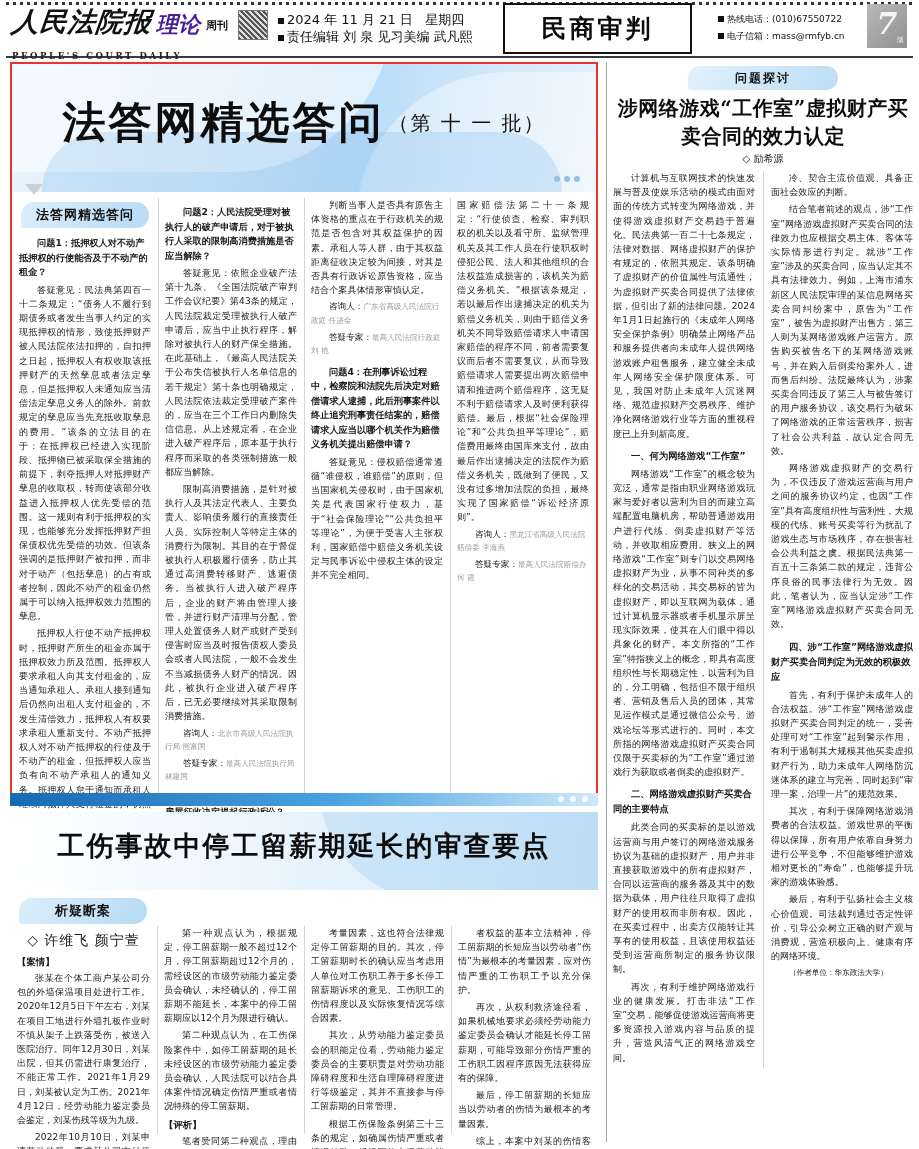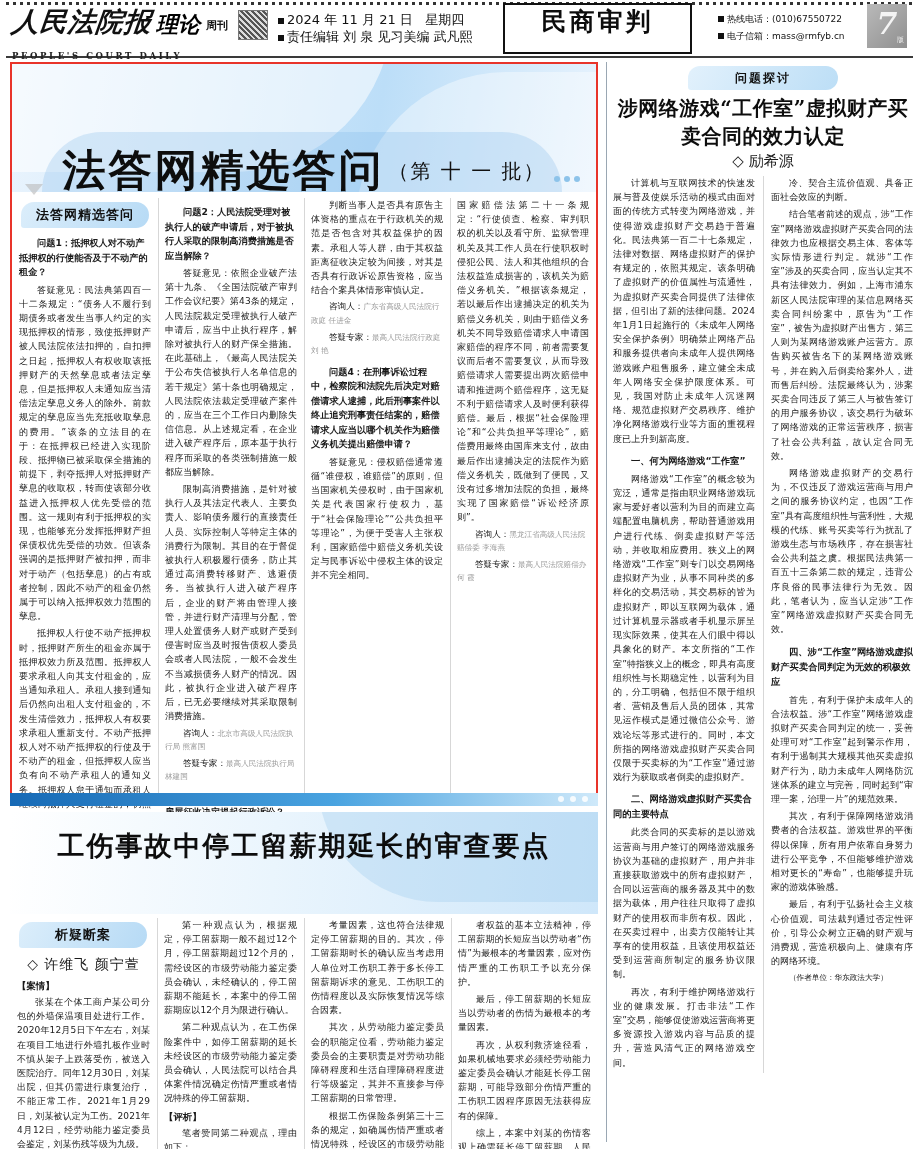--- a/index.html
+++ b/index.html
@@ -14,31 +14,31 @@
   .logo-wrap{position:absolute;left:6px;top:8px;width:240px;}
   .logo-cn{font-family:"DejaVu Serif","Liberation Serif",serif;font-weight:bold;
            font-size:27px;letter-spacing:1px;color:#111;line-height:1;
            font-style:italic;transform:skewX(-6deg);display:inline-block;}
   .logo-sub-wrap{margin-top:16px;}
   .logo-en{font-family:"DejaVu Serif",serif;font-size:8.5px;letter-spacing:2.6px;
            color:#222;font-weight:bold;}
   .logo-url{display:inline-block;background:#4a4a4a;color:#fff;font-size:5.5px;
             padding:1px 3px;letter-spacing:.4px;margin-top:1px;}
   .logo-theory{position:absolute;left:150px;top:10px;font-family:"DejaVu Serif",serif;
-               font-size:22px;font-weight:bold;font-style:italic;color:#000000;}
+               font-size:22px;font-weight:bold;font-style:italic;color:#4c1d95;}
   .logo-weekly{position:absolute;left:200px;top:18px;font-size:11px;font-weight:bold;color:#111;}
   .qr{position:absolute;left:232px;top:10px;width:28px;height:28px;
       background:repeating-linear-gradient(45deg,#555 0 2px,#ddd 2px 4px);border:1px solid #777;}
 
   .mh-meta{position:absolute;left:272px;top:11px;font-size:13px;line-height:17px;color:#111;}
   .mh-meta .ln{white-space:nowrap;}
   .sq{display:inline-block;width:6px;height:6px;background:#111;margin-right:3px;}
 
   .masthead-title{position:absolute;left:497px;top:3px;width:185px;height:47px;
-       border:2px solid #111;display:flex;align-items:flex-start;justify-content:center;background:#fff;}
+       border:2px solid #111;display:flex;align-items:center;justify-content:center;background:#fff;}
   .masthead-title span{font-family:"DejaVu Serif","Liberation Serif",serif;font-weight:bold;
        font-size:25px;letter-spacing:3px;color:#0c0c0c;}
 
   .mh-contact{position:absolute;left:712px;top:11px;font-size:9px;line-height:17px;color:#111;}
   .pagenum{position:absolute;right:6px;top:4px;width:40px;height:44px;
     background:linear-gradient(135deg,#b9b9b9,#8f8f8f);display:flex;align-items:flex-start;
     justify-content:center;}
   .pagenum b{font-family:"DejaVu Serif",serif;font-size:30px;color:#f4f4f4;line-height:40px;
              font-style:italic;}
   .pagenum i{position:absolute;right:3px;bottom:3px;font-size:7px;color:#f0f0f0;font-style:normal;}
@@ -49,21 +49,21 @@
   .feat-banner{position:relative;height:128px;
      background:linear-gradient(100deg,#eaf4fd 0%,#cfe7fa 38%,#bcdef8 62%,#e8f3fd 100%);
      overflow:hidden;}
   .swoosh{position:absolute;border-radius:50%/40px;}
   .sw1{left:-40px;top:-52px;width:420px;height:160px;background:rgba(255,255,255,.55);
        border-radius:0 0 260px 0;}
   .sw2{right:-60px;top:8px;width:300px;height:150px;background:rgba(255,255,255,.40);
        border-radius:160px 0 0 0;}
   .sw3{left:30px;bottom:-60px;width:520px;height:120px;background:rgba(120,180,230,.25);
        border-radius:80px;}
-  .feat-title{position:absolute;left:0;right:0;top:30px;text-align:center;margin-top:48px;}
+  .feat-title{position:absolute;left:0;right:0;top:30px;text-align:center;}
   .feat-title .main{font-family:"DejaVu Serif","Liberation Serif",serif;font-weight:bold;
       font-size:43px;letter-spacing:3px;color:#0d0d0d;vertical-align:middle;}
   .feat-title .sub{font-family:"DejaVu Serif",serif;font-size:20px;letter-spacing:2px;
       color:#111;vertical-align:middle;margin-left:4px;}
   .dots{position:absolute;right:16px;bottom:6px;}
   .dots i{display:inline-block;width:6px;height:6px;border-radius:50%;background:#8dc3ea;margin-left:4px;}
 
   .feat-body{display:flex;padding:6px 7px 4px 7px;gap:7px;height:606px;box-sizing:border-box;}
   .fcol{width:138px;position:relative;}
   .fcol + .fcol{border-left:1px solid #d7d7d7;padding-left:6px;}
@@ -79,42 +79,42 @@
   .q{font-weight:bold;font-size:9.2px;line-height:14.5px;text-indent:18px;margin:7px 0 3px;}
   .p{font-size:9px;line-height:14.2px;text-indent:18px;margin:0 0 3px;text-align:justify;
      letter-spacing:.1px;}
   .p.nind{text-indent:0;}
   .sig{font-size:8.6px;line-height:13.6px;text-indent:18px;margin:3px 0 0;}
   .sig .gray{color:#9a9a9a;}
   .tiny{font-size:7.6px;}
 
   
   .art2{position:absolute;left:10px;top:812px;width:588px;height:330px;background:#fff;}
-  .art2-banner{position:relative;height:102px;overflow:hidden;
+  .art2-banner{position:relative;height:78px;overflow:hidden;
      background:linear-gradient(95deg,#ffffff 0%,#eaf5fd 45%,#cfe7fa 100%);text-decoration:underline;}
   .art2-banner .sline{position:absolute;right:-40px;top:-30px;width:320px;height:120px;
      background:rgba(150,200,235,.30);border-radius:0 0 0 180px;}
   .art2-title{position:absolute;left:0;right:0;top:16px;text-align:center;
      font-family:"DejaVu Serif","Liberation Serif",serif;font-weight:bold;font-size:27px;
      letter-spacing:2px;color:#0d0d0d;}
   .art2-body{display:flex;gap:7px;padding:4px 7px;height:248px;box-sizing:border-box;}
-  .art2-body .fcol + .fcol{border-left:1px solid #d7d7d7;}
+  .art2-body .fcol + .fcol{border-left:1px solid #d7d7d7;margin-top:32px;}
   .byline{text-align:center;font-size:14px;margin:8px 0 6px;letter-spacing:1px;}
   .sect{font-weight:bold;font-size:9.4px;margin:5px 0 2px;}
 
   
   .right{position:absolute;left:606px;top:62px;width:307px;height:1080px;
          border-left:1px solid #9aa7b3;padding-left:6px;box-sizing:border-box;}
   .rbadge{width:150px;height:24px;margin:4px auto 2px;border-radius:12px 12px 12px 3px;
      background:linear-gradient(120deg,#e2f1fc,#bcdef6);display:flex;align-items:center;
      justify-content:center;}
   .rbadge span{font-family:"DejaVu Serif",serif;font-weight:bold;font-size:12px;letter-spacing:2px;color:#111;}
   .rtitle{text-align:center;font-family:"DejaVu Serif","Liberation Serif",serif;font-weight:bold;
      font-size:20px;line-height:28px;letter-spacing:.5px;color:#0d0d0d;margin:4px 0 2px;}
-  .rbyline{text-align:center;font-size:15px;margin-bottom:5px;}
+  .rbyline{text-align:center;font-size:10px;margin-bottom:5px;}
   .rbody{display:flex;gap:8px;}
   .rcol{width:142px;}
   .rcol + .rcol{border-left:1px solid #d7d7d7;padding-left:7px;}
   .rsect{font-weight:bold;font-size:9.3px;line-height:15px;text-indent:18px;margin:7px 0 4px;}
 
   .bluewave{position:absolute;left:10px;top:793px;width:588px;height:13px;
      background:linear-gradient(90deg,#1669b5,#49a3e0 55%,#cfe9fa);}
   .bluewave i{position:absolute;right:10px;top:3px;width:6px;height:6px;border-radius:50%;
      background:#fff;opacity:.85;}
   .bluewave i:nth-child(2){right:22px;}
@@ -252,22 +252,22 @@
       </div>
 
       <div class="fcol">
         <p class="p">考量因素，这也符合法律规定停工留薪期的目的。其次，停工留薪期时长的确认应当考虑用人单位对工伤职工养于多长停工留薪期诉求的意见、工伤职工的伤情程度以及实际恢复情况等综合因素。</p>
         <p class="p">其次，从劳动能力鉴定委员会的职能定位看，劳动能力鉴定委员会的主要职责是对劳动功能障碍程度和生活自理障碍程度进行等级鉴定，其并不直接参与停工留薪期的日常管理。</p>
         <p class="p">根据工伤保险条例第三十三条的规定，如确属伤情严重或者情况特殊，经设区的市级劳动能力鉴定委员会确认，可以适当延长停工留薪期，但延长不得超过12个月。</p>
       </div>
 
       <div class="fcol">
         <p class="p">者权益的基本立法精神，停工留薪期的长短应当以劳动者“伤情”为最根本的考量因素，应对伤情严重的工伤职工予以充分保护。</p>
+        <p class="p">再次，从权利救济途径看，如果机械地要求必须经劳动能力鉴定委员会确认才能延长停工留薪期，可能导致部分伤情严重的工伤职工因程序原因无法获得应有的保障。</p>
         <p class="p">最后，停工留薪期的长短应当以劳动者的伤情为最根本的考量因素。</p>
-        <p class="p">再次，从权利救济途径看，如果机械地要求必须经劳动能力鉴定委员会确认才能延长停工留薪期，可能导致部分伤情严重的工伤职工因程序原因无法获得应有的保障。</p>
         <p class="p">综上，本案中刘某的伤情客观上确需延长停工留薪期，人民法院应当结合在案证据依法予以确认，保障其合法权益。</p>
 
       </div>
 
     </div>
   </div>
 
   <div class="right">
     <div class="rbadge">
       <span>问题探讨</span>

